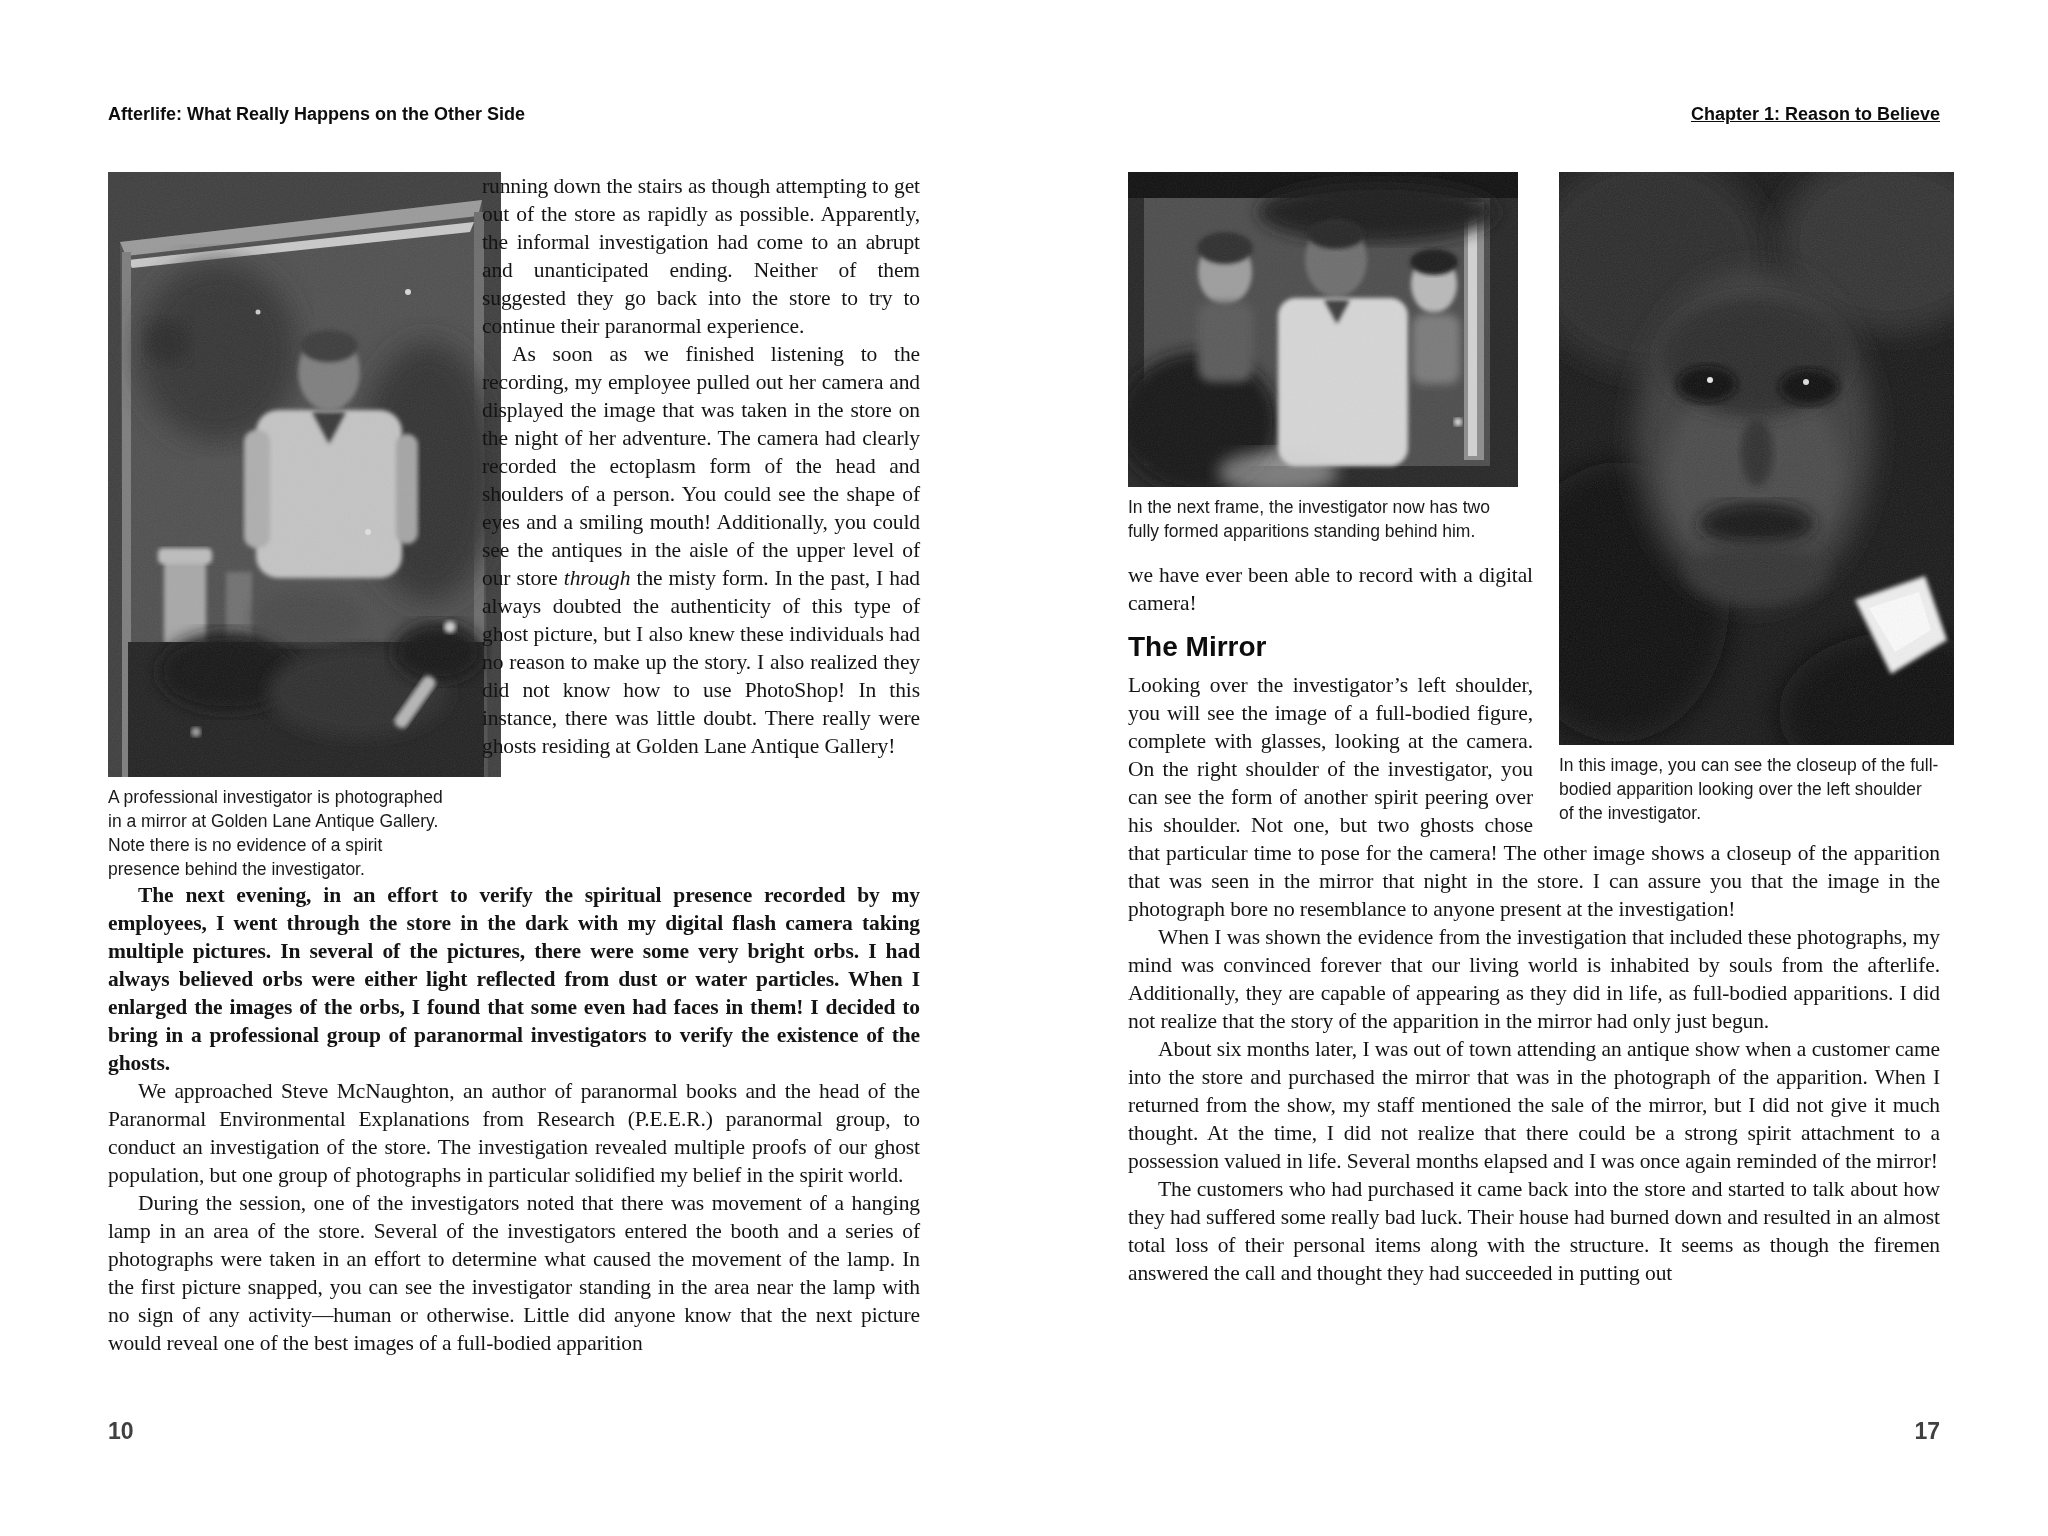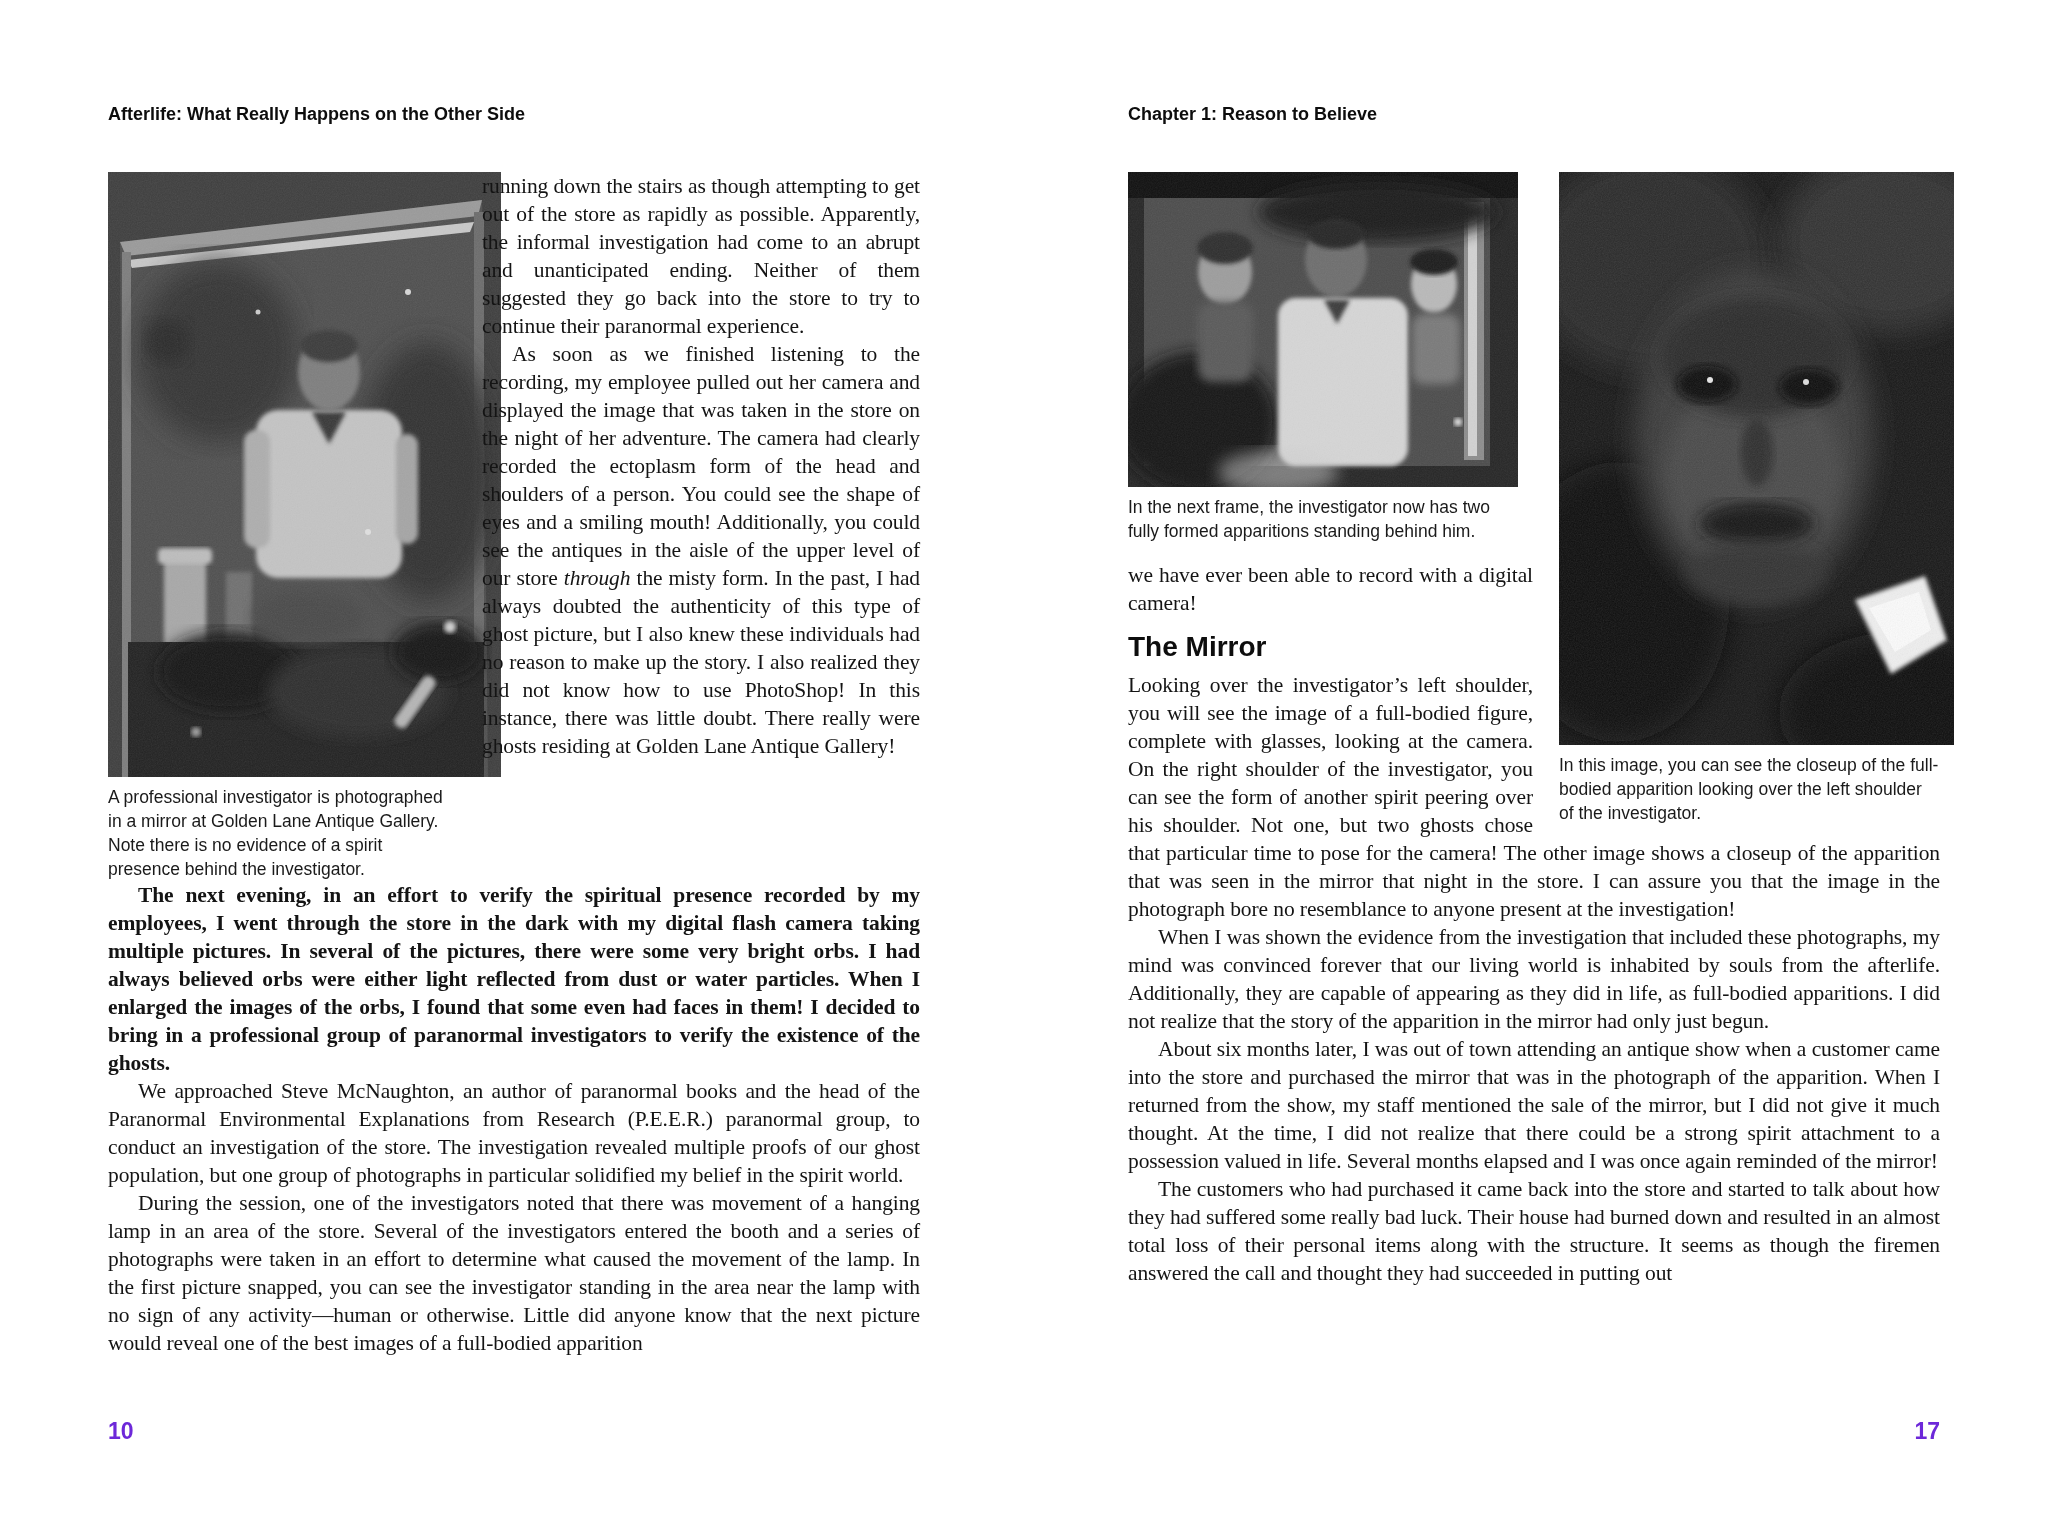--- a/index.html
+++ b/index.html
@@ -8,21 +8,21 @@
     font-family:"Liberation Serif", serif;color:#111111;
     -webkit-font-smoothing:antialiased;
   }
   .page{position:absolute;top:100px;width:812px;}
   .page-left{left:108px;}
   .page-right{left:1128px;}
   .running-head{
     font-family:"Liberation Sans", sans-serif;font-weight:bold;
     font-size:18px;line-height:28px;color:#0d0d0d;
   }
-  .page-right .running-head{text-align:left;}
+  .page-right .running-head{text-align:right;text-decoration:underline;}
   .article{
     margin-top:44px;font-size:21.5px;line-height:28px;text-align:justify;
     letter-spacing:-0.1px;color:#141414;
   }
   .article:after{content:"";display:block;clear:both;}
   figure{margin:0;padding:0;}
   .fig-left{float:left;width:348px;margin:0 26px 0 0;}
   .fig-right{float:right;width:381px;margin:0 0 0 26px;}
   .fig-block{width:365px;margin:0 0 18px 0;}
   figure svg{display:block;background:#444;}
@@ -34,21 +34,21 @@
   .indent{text-indent:30px;}
   .clear-l{clear:left;font-weight:bold;}
   .clear-r{clear:right;}
   em{font-style:italic;}
   h2.section-heading{
     font-family:"Liberation Sans", sans-serif;font-weight:bold;font-size:28px;
     line-height:32px;margin:14px 0 8px 0;text-align:left;letter-spacing:0;color:#0d0d0d;
   }
   .pagenum{
     position:absolute;top:1418px;font-family:"Liberation Sans", sans-serif;
-    font-weight:bold;font-size:23px;color:#6d28d9;
+    font-weight:bold;font-size:23px;color:#404040;
   }
   .pagenum-left{left:108px;}
   .pagenum-right{right:108px;}
 </style>
 </head>
 <body>
 
 <svg width="0" height="0" style="position:absolute" aria-hidden="true">
   <defs>
     <filter id="b2">

